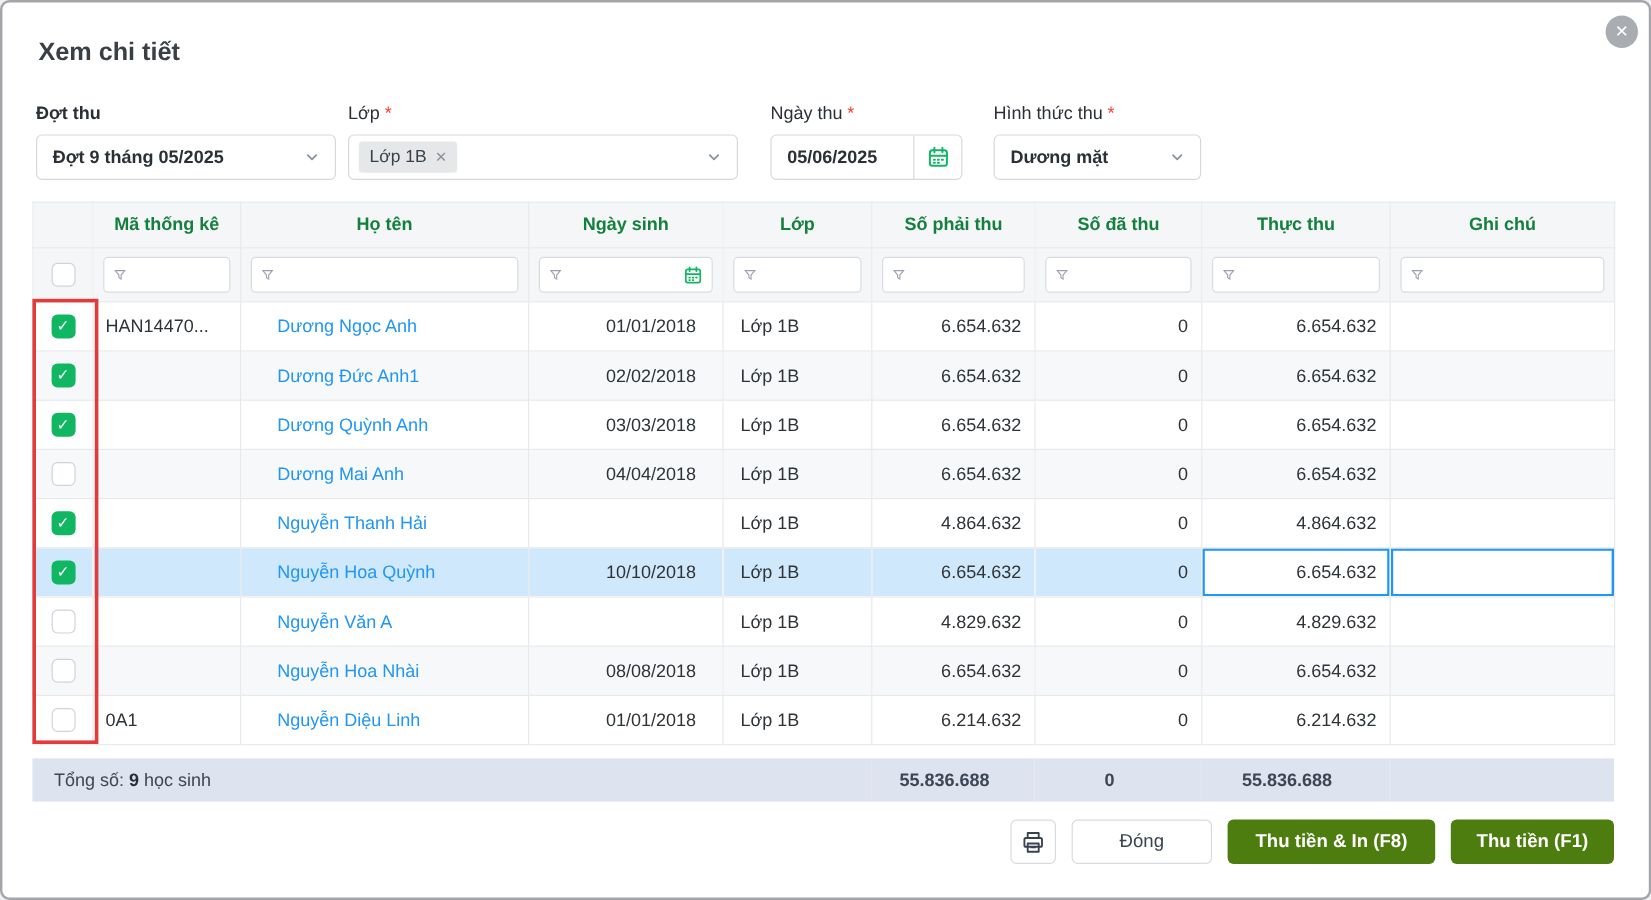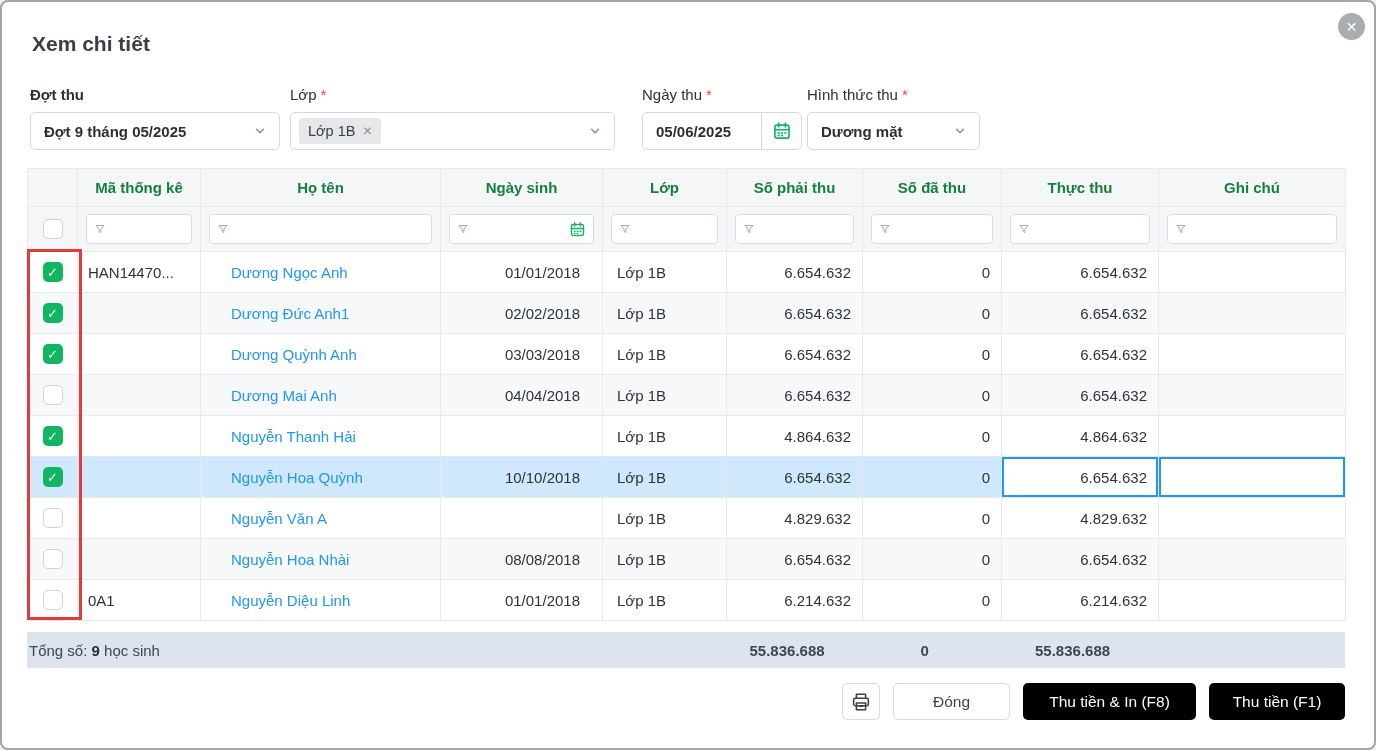--- a/index.html
+++ b/index.html
@@ -60,29 +60,29 @@
   }
   .cb.on { background:#10b662; }
   .cb.on .tick { color:#fff; font-size:13px; font-weight:700; }
   .cb.off { background:#fff; border:1px solid #cfd4da; }
   
   .red-rect { position:absolute; left:25px; top:247px; width:55px; height:371px; border:3px solid #e23b3b; pointer-events:none; }
   
   .sumband { position:absolute; left:25px; top:630px; width:1318px; height:36px; }
   .sumtable { width:1318px; border-collapse:collapse; table-layout:fixed; }
   .sumtable td { height:36px; background:#dde3ef; font-size:15px; color:#3c4654; }
-  .sum-label { padding-left:2px; }
+  .sum-label { padding-left:18px; }
   .sum-label b, .sum-num { font-weight:700; color:#272e38; }
   .sum-num { text-align:center; padding-right:14px; }
   
   .btnrow { position:absolute; top:681px; left:0; width:1343px; display:flex; justify-content:flex-end; gap:13px; align-items:center; }
   .btn { height:37px; border-radius:5px; display:flex; align-items:center; justify-content:center; cursor:pointer; font-size:15.5px; }
   .btn-icon { width:38px; background:#fff; border:1px solid #d8dbe0; }
   .btn-plain { width:117px; background:#fff; border:1px solid #d8dbe0; color:#3a4350; font-weight:500; }
-  .btn-green { background:#000000; color:#fff; font-weight:400; border:none; }
+  .btn-green { background:#4d7c0f; color:#fff; font-weight:700; border:none; }
   .btn-g1 { width:173px; }
   .btn-g2 { width:136px; }
   svg { display:block; }
 </style>
 </head>
 <body>
 
 <div class="modal">
 
   <div class="title">Xem chi tiết</div>
@@ -133,21 +133,21 @@
       <span class="datebox-split">
         <svg width="20" height="20" viewBox="0 0 24 24" fill="none" stroke="#10b662" stroke-width="2" stroke-linecap="round">
           <rect x="3.5" y="5" width="17" height="15.5" rx="2.5"></rect>
             <path d="M8 2.5V7M16 2.5V7M3.5 10.5h17"></path>
           <path d="M7.5 14.5h1M11.5 14.5h1M15.5 14.5h1M7.5 17.5h1M11.5 17.5h1"></path>
         </svg>
       </span>
     </div>
   </div>
 
-  <div class="fgroup" style="left:805px; width:173px;">
+  <div class="fgroup" style="left:826px; width:173px;">
     <div class="flabel">
         <span>Hình thức thu</span>
         <span class="req">*</span>
       </div>
     <div class="fbox">
       <span class="val">Dương mặt</span>
       <span class="chev">
         <svg width="14" height="14" viewBox="0 0 24 24" fill="none" stroke="#8b93a1" stroke-width="2.6" stroke-linecap="round" stroke-linejoin="round">
             <path d="M6 9l6 6 6-6"></path>
           </svg>

